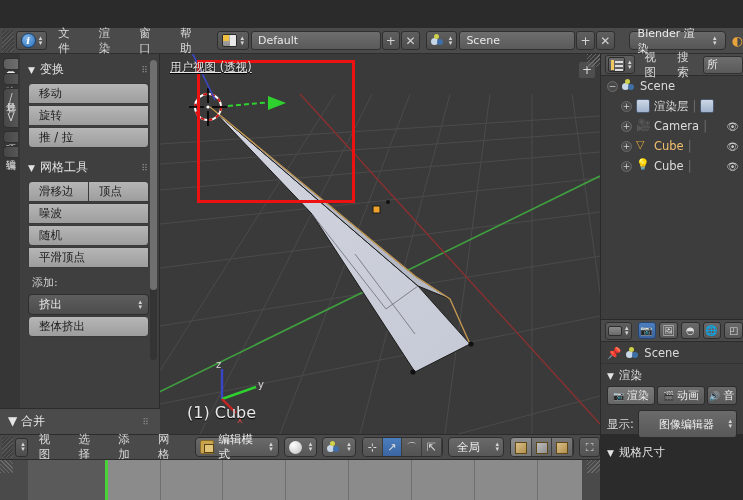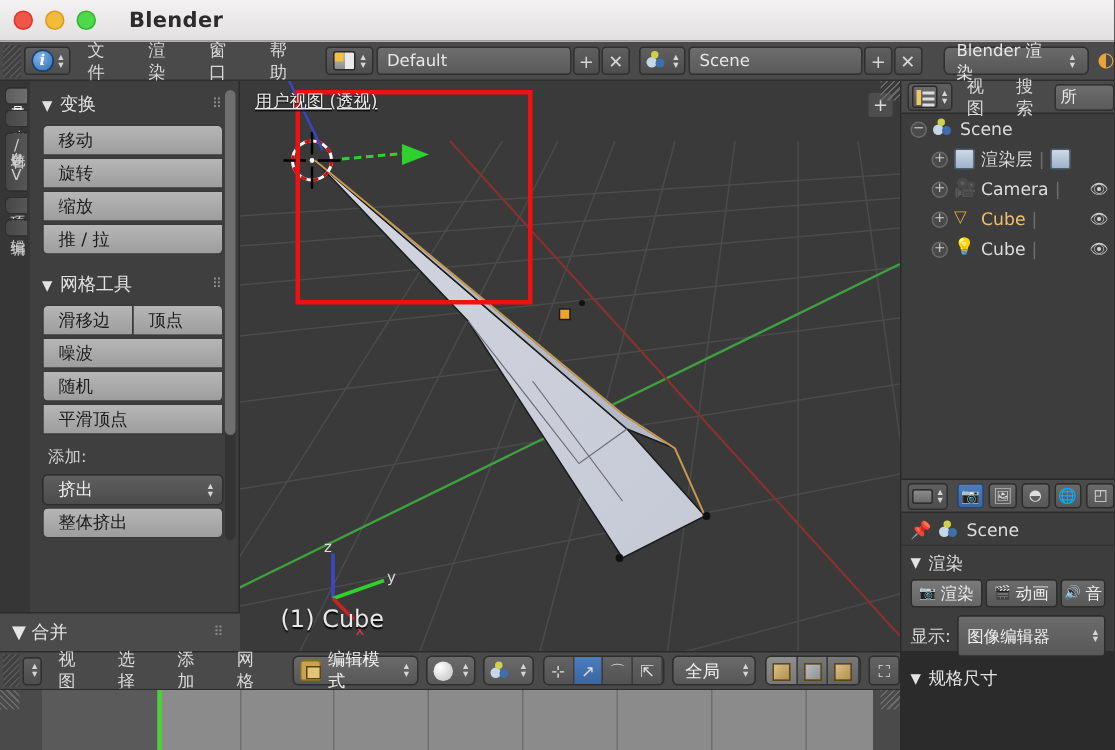--- a/index.html
+++ b/index.html
@@ -230,21 +230,21 @@
   .pbtn{
     flex:1;background:linear-gradient(#6b6b6b,#585858);border:1px solid #2d2d2d;
     border-radius:3px;height:19px;display:flex;align-items:center;justify-content:center;
     gap:3px;color:#ececec;font-size:11px;
   }
   .pbtn.active{background:linear-gradient(#7a7a7a,#666);}
   .disprow{display:flex;align-items:center;gap:4px;padding:5px 6px 0 6px;color:#d8d8d8;font-size:11.5px;}
   .disp-dd{
     flex:1;background:linear-gradient(#6b6b6b,#585858);border:1px solid #2d2d2d;
     border-radius:3px;height:28px;display:flex;align-items:center;justify-content:space-between;
-    padding:0 4px 0 6px;color:#f0f0f0;font-size:11px;
+    padding:0 4px 0 20px;color:#f0f0f0;font-size:11px;
   }
 
   
   .vp-header{
     position:absolute;left:0;top:434px;width:600px;height:25px;
     background:#4a4a4a;border-top:1px solid #2c2c2c;
     display:flex;align-items:center;gap:0;padding-left:2px;
   }
   .mode-dd{
     background:linear-gradient(#6a6a6a,#575757);border:1px solid #2e2e2e;border-radius:4px;
@@ -306,26 +306,20 @@
   .lcorner{
     position:absolute;left:0;top:0;width:13px;height:13px;
     background:repeating-linear-gradient(45deg,#6a6a6a 0 1px,transparent 1px 3px);
   }
 </style>
 </head>
 <body>
 
 <div id="app">
 
-  <div class="titlebar">
-    <span class="dot red"></span>
-    <span class="dot yellow"></span>
-    <span class="dot green"></span>
-    <span class="win-title">Blender</span>
-  </div>
 
   <div class="topbar">
     <span class="grip"></span>
     <span class="ctrl">
       <span class="info-ico">i</span>
       <span class="spin">▴<br>▾</span>
     </span>
     <span class="menu-item">文件</span>
     <span class="menu-item">渲染</span>
     <span class="menu-item">窗口</span>
@@ -370,21 +364,20 @@
       </div>
 
       <div class="shelf-body">
         <div class="panel-head">
           <span><span class="tri">▼</span><span>变换</span></span>
           <span class="dots">⠿</span>
         </div>
         <div style="padding:0 4px 0 2px">
           <div class="btn first">移动</div>
           <div class="btn">旋转</div>
-          <div class="btn">缩放</div>
           <div class="btn last">推 / 拉</div>
         </div>
 
         <div class="panel-head" style="margin-top:8px">
           <span><span class="tri">▼</span><span>网格工具</span></span>
           <span class="dots">⠿</span>
         </div>
         <div style="padding:0 4px 0 2px">
           <div class="btnrow">
             <div class="btn first" style="border-radius:4px 0 0 0">滑移边</div>

